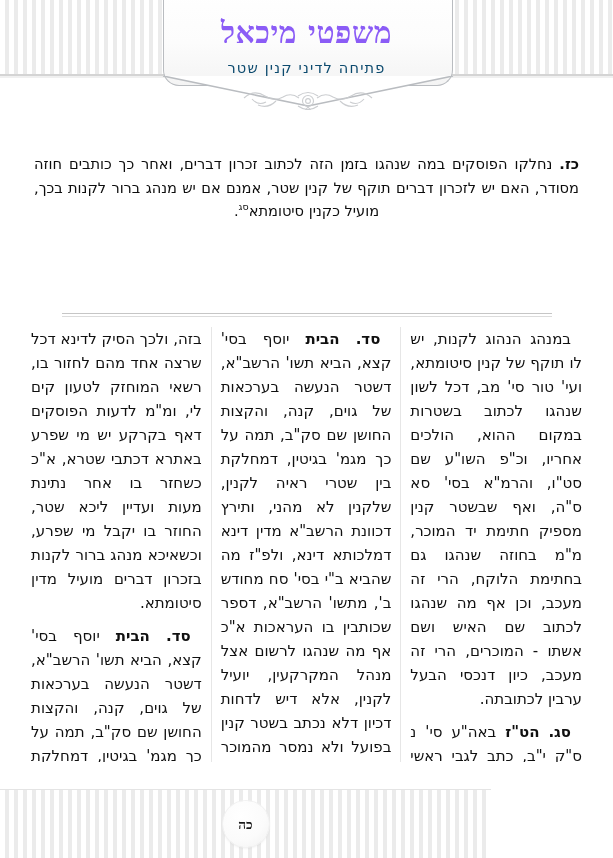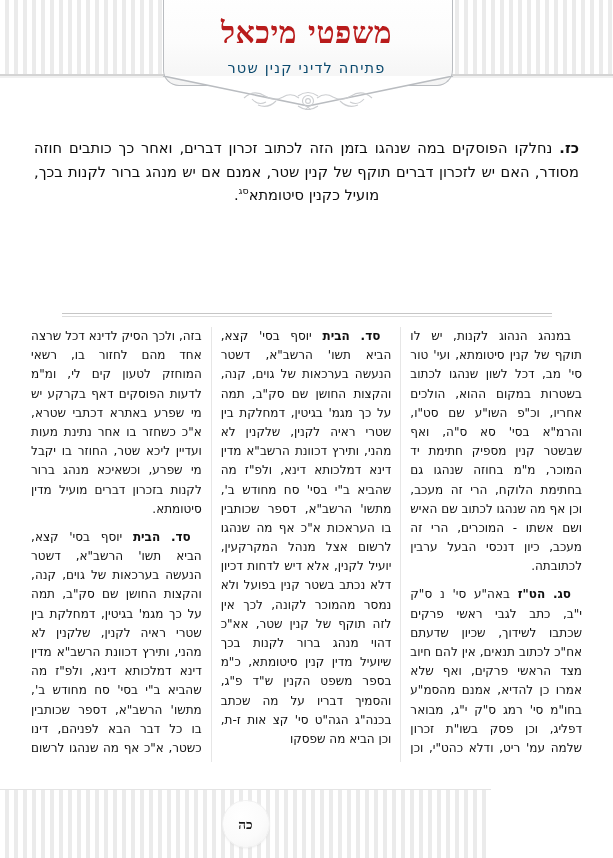--- a/index.html
+++ b/index.html
@@ -79,21 +79,21 @@
     text-align: center;
     pointer-events: none;
   }
   .book-title {
     margin: 0;
     padding-top: 16px;
     font-family: "DejaVu Serif", "Liberation Serif", serif;
     font-size: 30px;
     font-weight: 700;
     letter-spacing: 0.5px;
-    color: #b91c1c;
+    color: #8b5cf6;
     line-height: 1.15;
   }
   .book-subtitle {
     margin: 0;
     padding-top: 9px;
     font-family: "DejaVu Sans", "Liberation Sans", sans-serif;
     font-size: 14.5px;
     font-weight: 400;
     letter-spacing: 1.2px;
     color: #0c4a6e;
@@ -102,21 +102,21 @@
   
   .main-text {
     position: absolute;
     top: 136px;
     left: 0;
     width: 613px;
     padding: 0 34px;
     box-sizing: border-box;
   }
   .main-par {
-    margin: 0 0 20px 0;
+    margin: 16px 0 20px 0;
     font-size: 14.6px;
     line-height: 1.62;
     text-align: justify;
     text-align-last: center;
     color: #0d0d0d;
   }
   .main-par:last-child { margin-bottom: 0; }
   .par-num {
     font-weight: 700;
   }
@@ -151,21 +151,21 @@
     width: 569px;
     height: 435px;
     display: flex;
     flex-direction: row;
     gap: 0;
   }
   .note-col {
     width: 33.33%;
     box-sizing: border-box;
     padding: 0 9px;
-    font-size: 12px;
+    font-size: 15px;
     line-height: 1.60;
     text-align: justify;
     color: #101010;
     overflow: hidden;
     position: relative;
   }
   .note-col + .note-col {
     border-right: 1px solid #e6e6e6;
   }
   .note-par {

